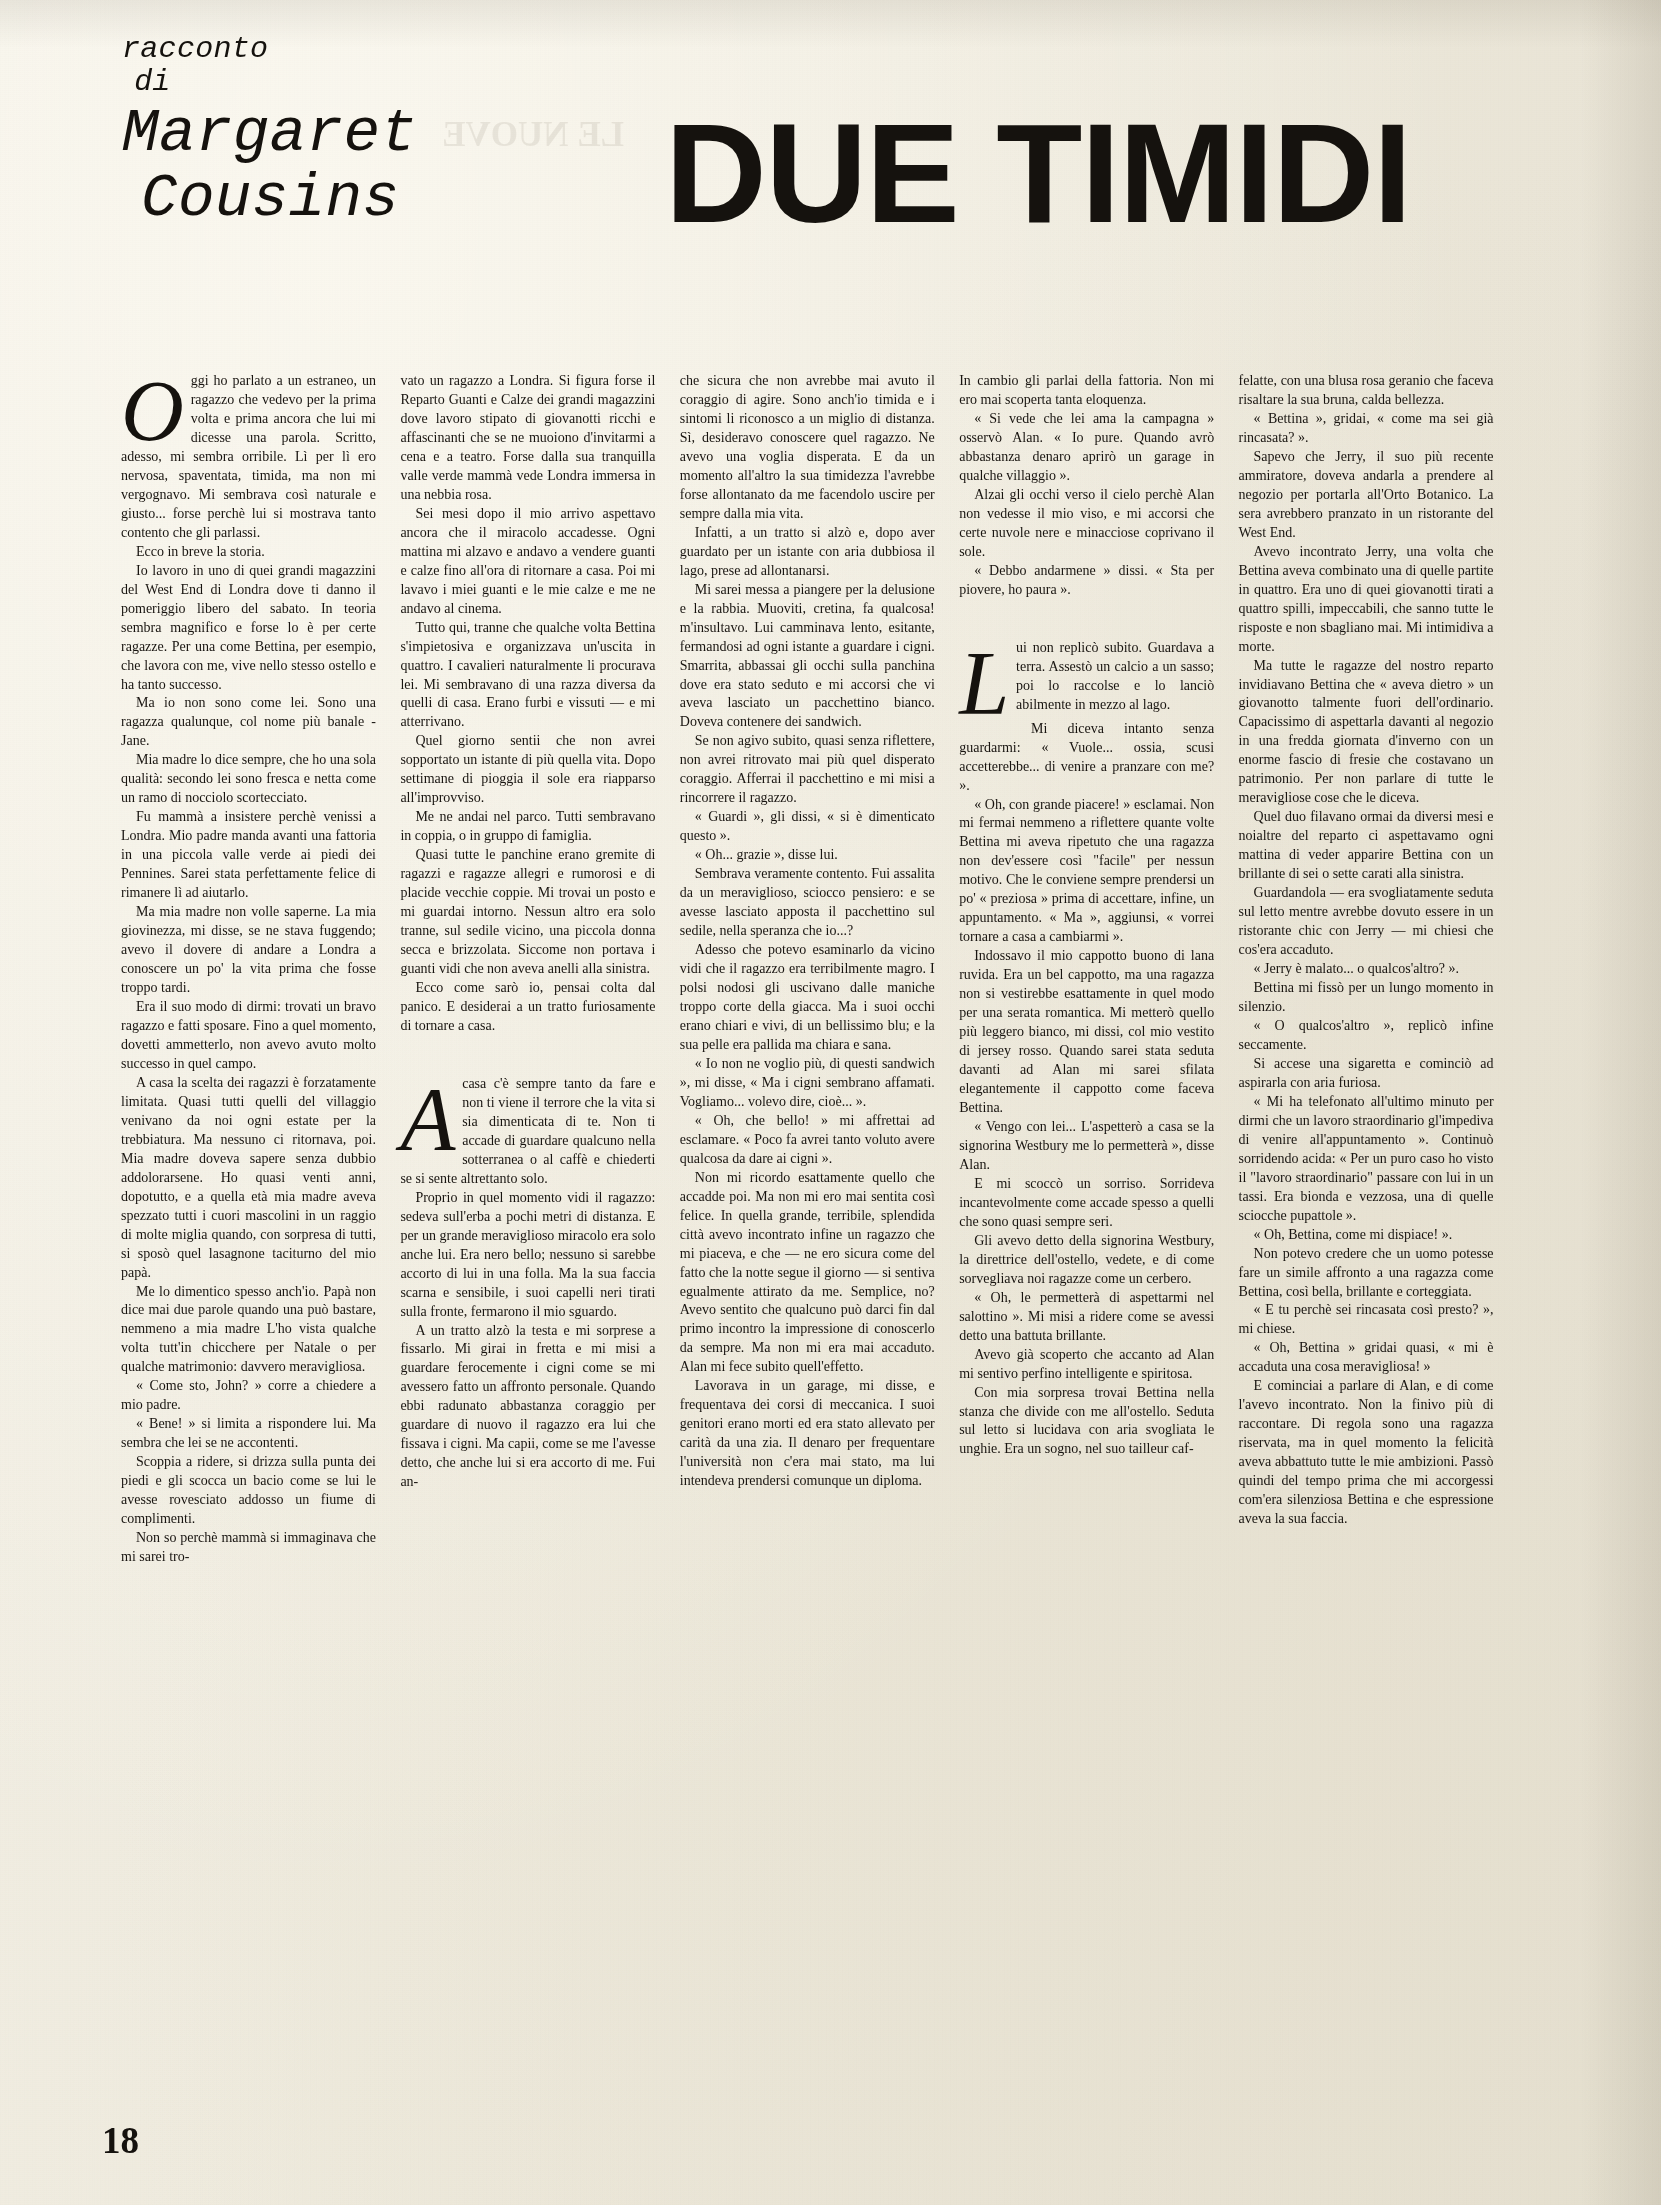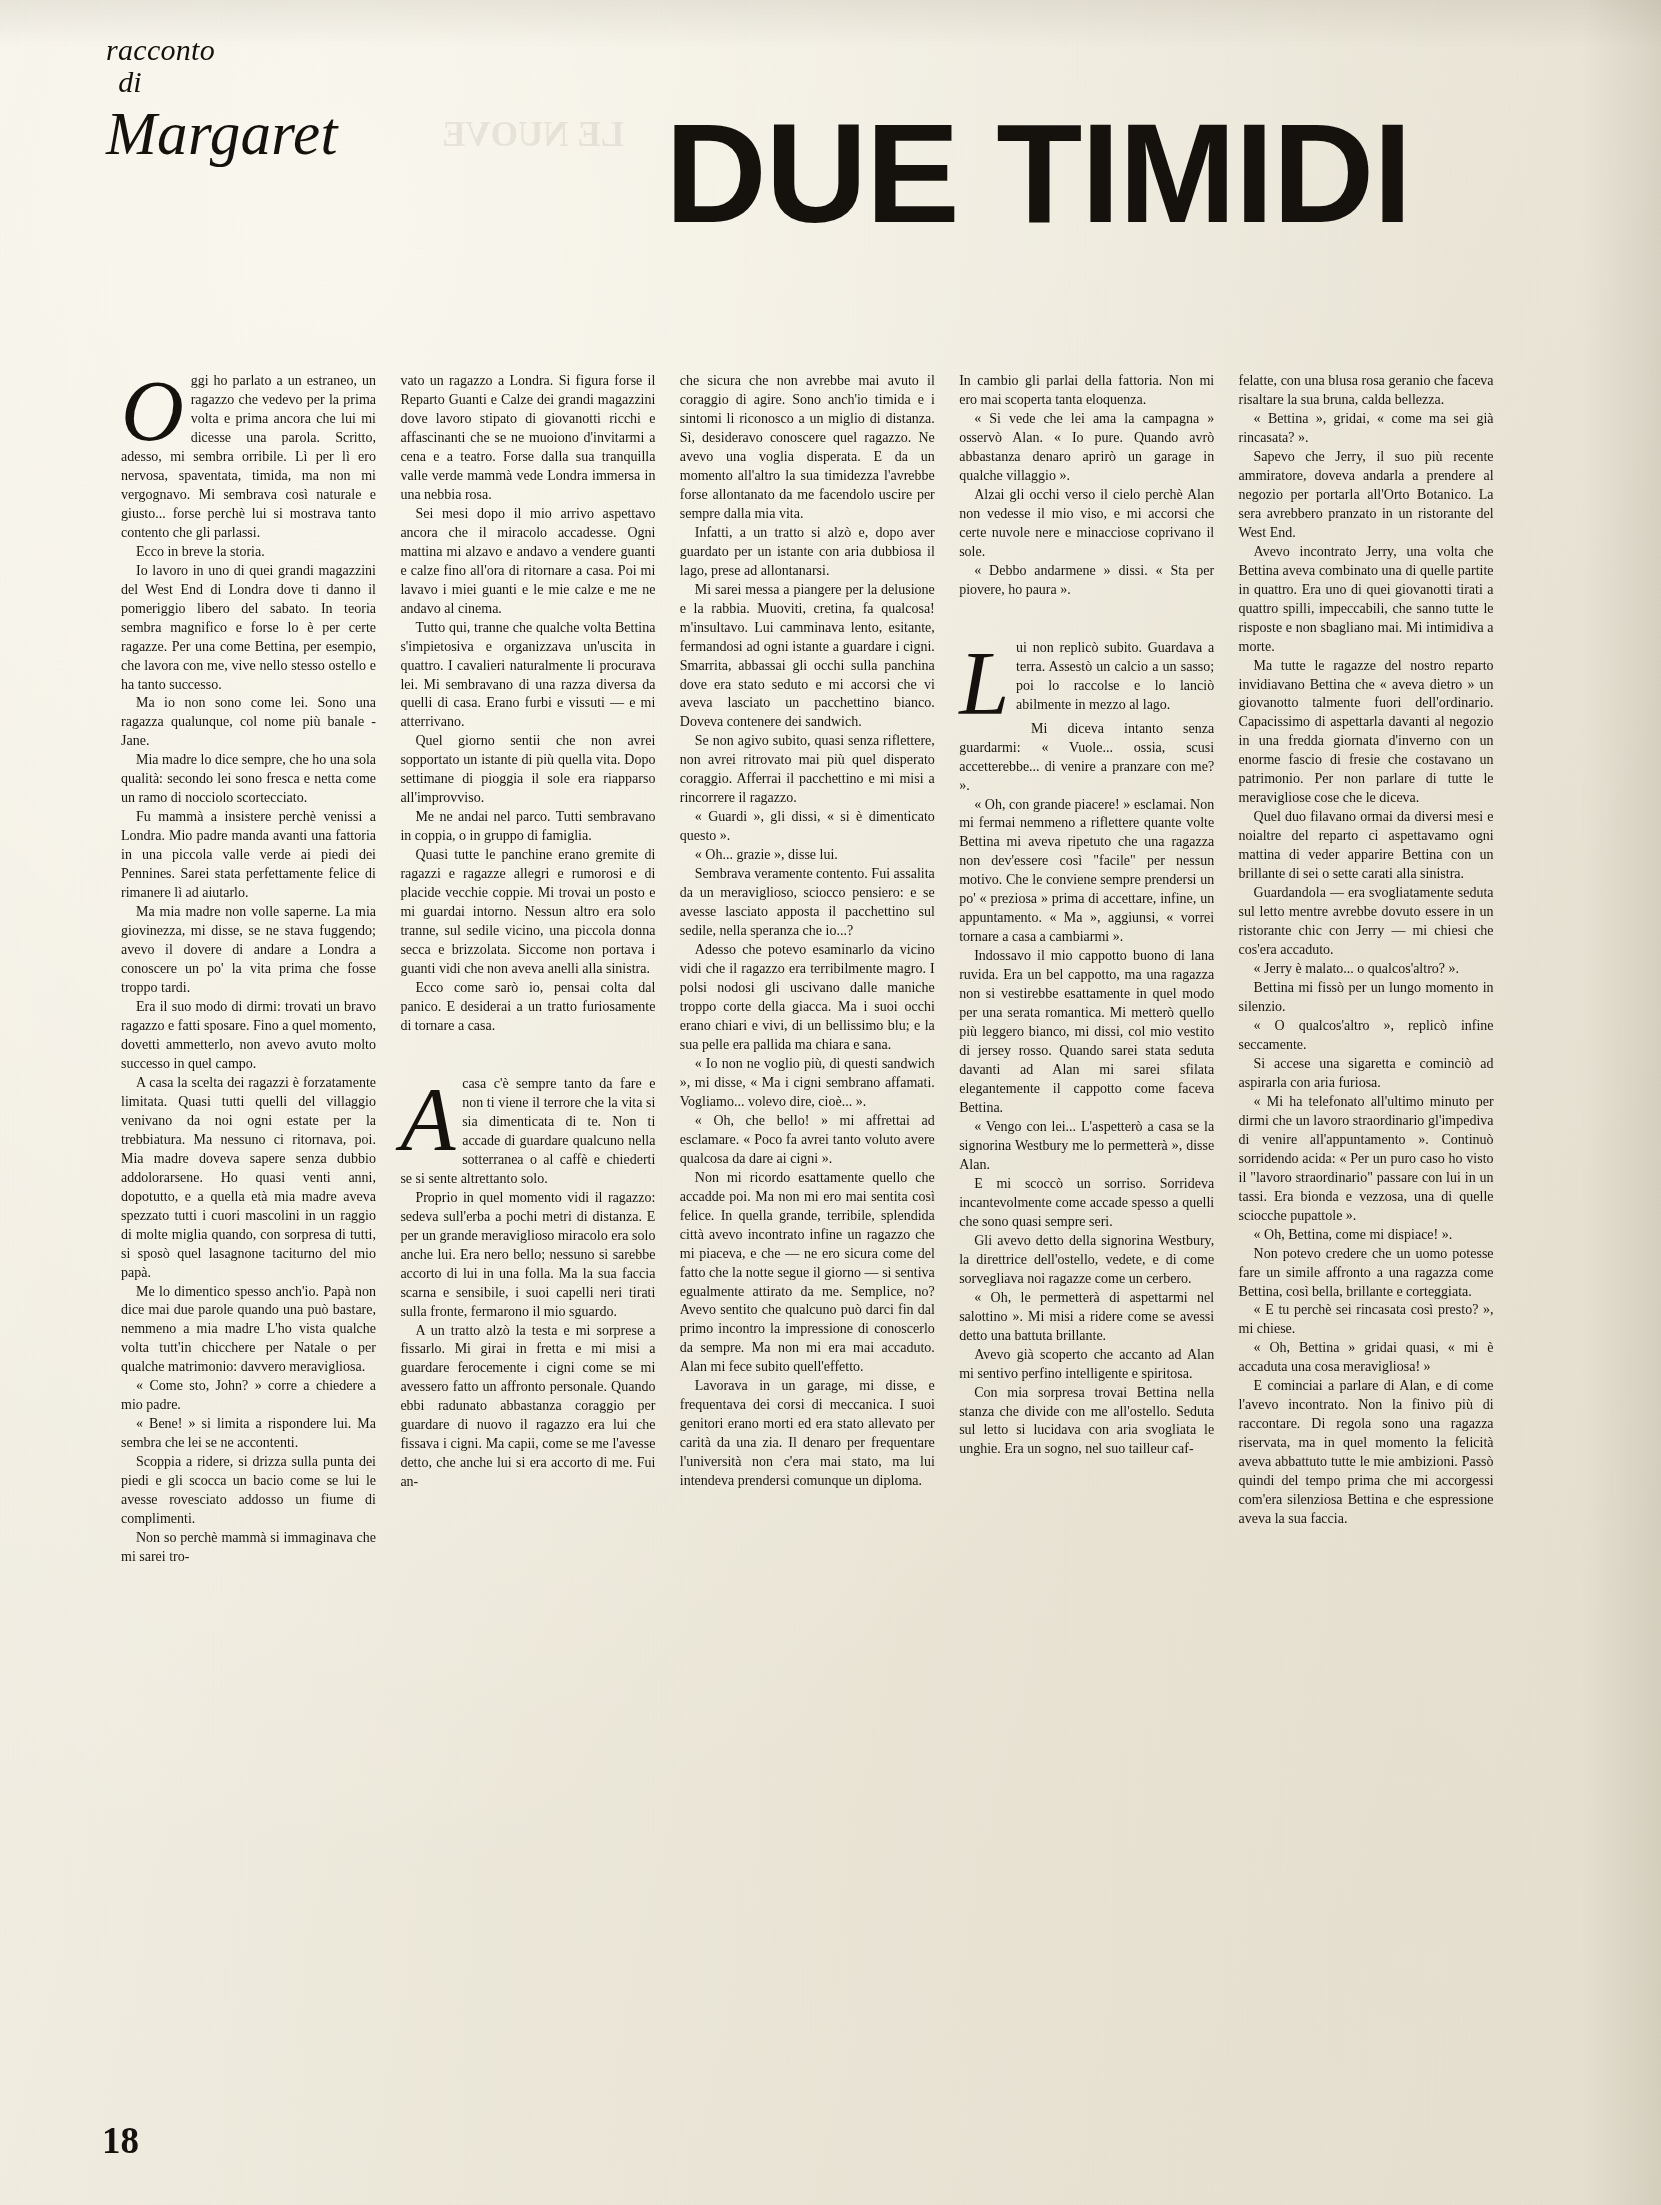--- a/index.html
+++ b/index.html
@@ -52,24 +52,25 @@
   
   .masthead {
     position: absolute;
     left: 102px;
     top: 27px;
     width: 1459px;
     height: 285px;
   }
   .byline {
     position: absolute;
-    left: 4px;
+    left: 20px;
     top: 6.8px;
     width: 434px;
     color: #15120e;
+    font-family: Liberation Mono, monospace;
   }
   .byline .r1 {
     font-style: italic;
     font-size: 30px;
     letter-spacing: 0.3px;
     line-height: 1.05;
   }
   .byline .r2 {
     font-style: italic;
     font-size: 30px;
@@ -171,20 +172,21 @@
 <div class="page">
   <div class="paper-noise"></div>
   <div class="ghost">LE NUOVE</div>
 
   <div class="masthead">
     <div class="byline">
       <div class="r1">racconto</div>
       <div class="r2">di</div>
       <div class="author">
         <span>Margaret</span>
+        <span class="ln2">Cousins</span>
       </div>
     </div>
     <div class="headline">DUE TIMIDI</div>
   </div>
 
   <div class="columns">
     <div class="col" id="c1">
         <p class="dropcap-par noindent"><span class="dropcap">O</span><span>ggi ho parlato a un estraneo, un ragazzo che vedevo per la prima volta e prima ancora che lui mi dicesse una parola. Scritto, adesso, mi sembra orribile. Lì per lì ero nervosa, spaventata, timida, ma non mi vergognavo. Mi sembrava così naturale e giusto... forse perchè lui si mostrava tanto contento che gli parlassi.</span></p>
         <p>Ecco in breve la storia.</p>
         <p>Io lavoro in uno di quei grandi magazzini del West End di Londra dove ti danno il pomeriggio libero del sabato. In teoria sembra magnifico e forse lo è per certe ragazze. Per una come Bettina, per esempio, che lavora con me, vive nello stesso ostello e ha tanto successo.</p>

